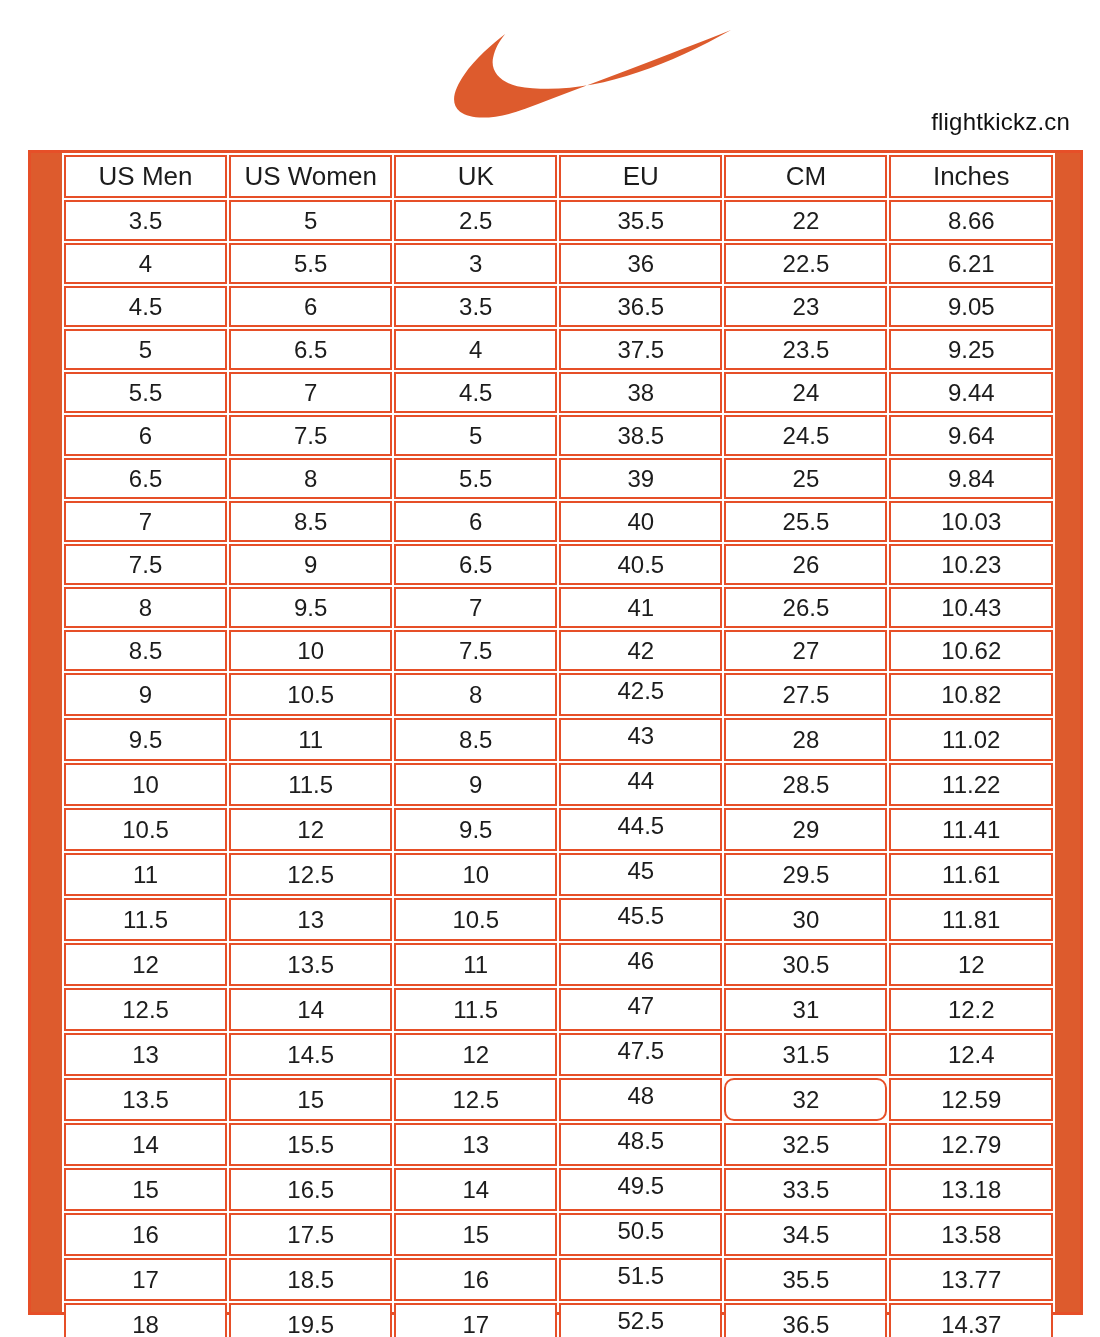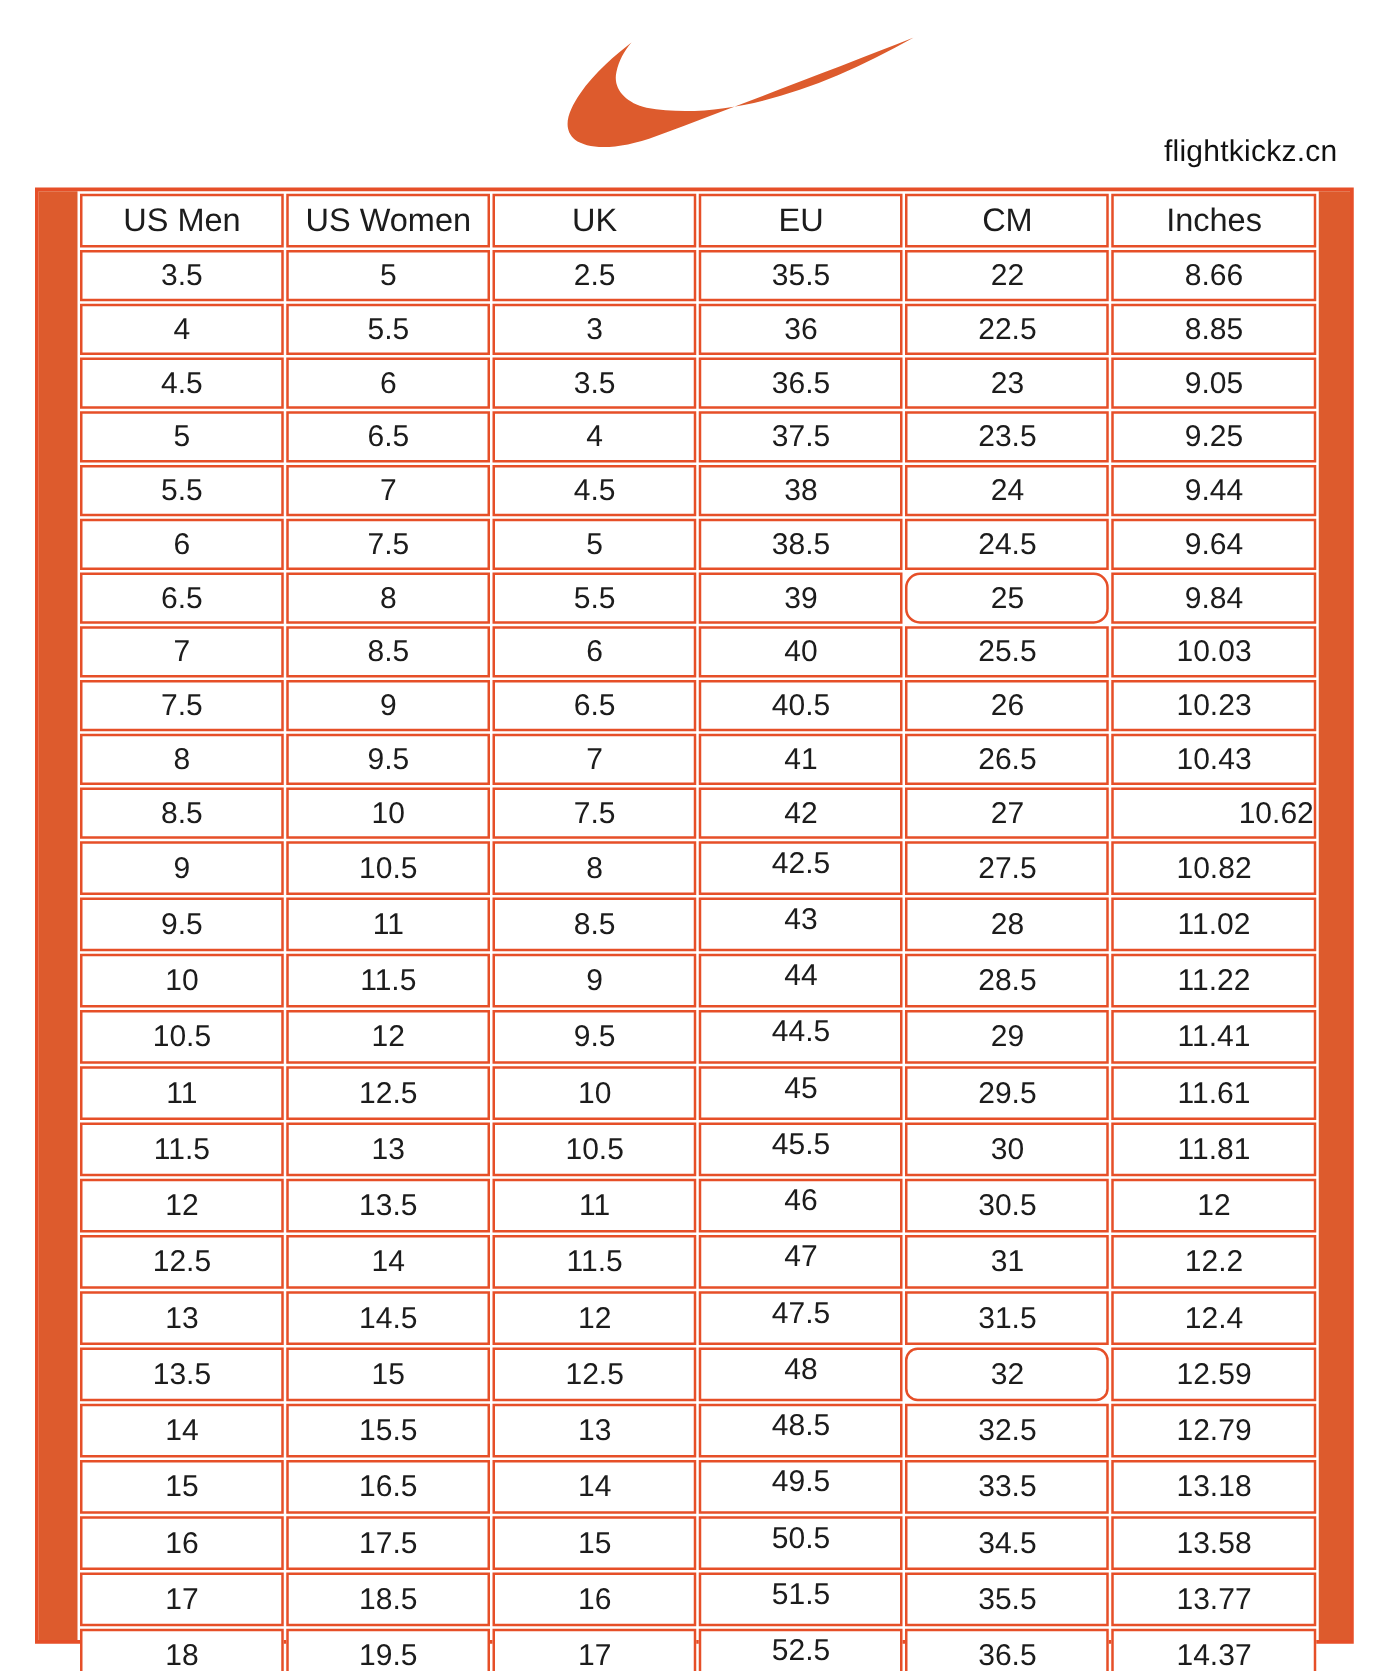--- a/index.html
+++ b/index.html
@@ -130,21 +130,21 @@
           <td style="border-color: rgb(230, 79, 40);">35.5</td>
           <td style="border-color: rgb(230, 79, 40);">22</td>
           <td style="border-color: rgb(230, 79, 40);">8.66</td>
         </tr>
         <tr>
           <td style="border-color: rgb(230, 79, 40);">4</td>
           <td style="border-color: rgb(230, 79, 40);">5.5</td>
           <td style="border-color: rgb(230, 79, 40);">3</td>
           <td style="border-color: rgb(230, 79, 40);">36</td>
           <td style="border-color: rgb(230, 79, 40);">22.5</td>
-          <td style="border-color: rgb(230, 79, 40);">8.85</td>
+          <td style="border-color: rgb(230, 79, 40);">6.21</td>
         </tr>
         <tr>
           <td style="border-color: rgb(230, 79, 40);">4.5</td>
           <td style="border-color: rgb(230, 79, 40);">6</td>
           <td style="border-color: rgb(230, 79, 40);">3.5</td>
           <td style="border-color: rgb(230, 79, 40);">36.5</td>
           <td style="border-color: rgb(230, 79, 40);">23</td>
           <td style="border-color: rgb(230, 79, 40);">9.05</td>
         </tr>
         <tr>
@@ -169,21 +169,21 @@
           <td style="border-color: rgb(230, 79, 40);">5</td>
           <td style="border-color: rgb(230, 79, 40);">38.5</td>
           <td style="border-color: rgb(230, 79, 40);">24.5</td>
           <td style="border-color: rgb(230, 79, 40);">9.64</td>
         </tr>
         <tr>
           <td style="border-color: rgb(230, 79, 40);">6.5</td>
           <td style="border-color: rgb(230, 79, 40);">8</td>
           <td style="border-color: rgb(230, 79, 40);">5.5</td>
           <td style="border-color: rgb(230, 79, 40);">39</td>
-          <td style="border-color: rgb(230, 79, 40); border-radius: 12px;">25</td>
+          <td style="border-color: rgb(230, 79, 40);">25</td>
           <td style="border-color: rgb(230, 79, 40);">9.84</td>
         </tr>
         <tr>
           <td style="border-color: rgb(230, 79, 40);">7</td>
           <td style="border-color: rgb(230, 79, 40);">8.5</td>
           <td style="border-color: rgb(230, 79, 40);">6</td>
           <td style="border-color: rgb(230, 79, 40);">40</td>
           <td style="border-color: rgb(230, 79, 40);">25.5</td>
           <td style="border-color: rgb(230, 79, 40);">10.03</td>
         </tr>
@@ -202,21 +202,21 @@
           <td style="border-color: rgb(230, 79, 40);">41</td>
           <td style="border-color: rgb(230, 79, 40);">26.5</td>
           <td style="border-color: rgb(230, 79, 40);">10.43</td>
         </tr>
         <tr>
           <td style="border-color: rgb(230, 79, 40);">8.5</td>
           <td style="border-color: rgb(230, 79, 40);">10</td>
           <td style="border-color: rgb(230, 79, 40);">7.5</td>
           <td style="border-color: rgb(230, 79, 40);">42</td>
           <td style="border-color: rgb(230, 79, 40);">27</td>
-          <td style="border-color: rgb(230, 79, 40); text-align: right;">10.62</td>
+          <td style="border-color: rgb(230, 79, 40);">10.62</td>
         </tr>
         <tr>
           <td style="border-color: rgb(230, 79, 40);">9</td>
           <td style="border-color: rgb(230, 79, 40);">10.5</td>
           <td style="border-color: rgb(230, 79, 40);">8</td>
           <td class="raised" style="border-color: rgb(230, 79, 40);">42.5</td>
           <td style="border-color: rgb(230, 79, 40);">27.5</td>
           <td style="border-color: rgb(230, 79, 40);">10.82</td>
         </tr>
         <tr>

